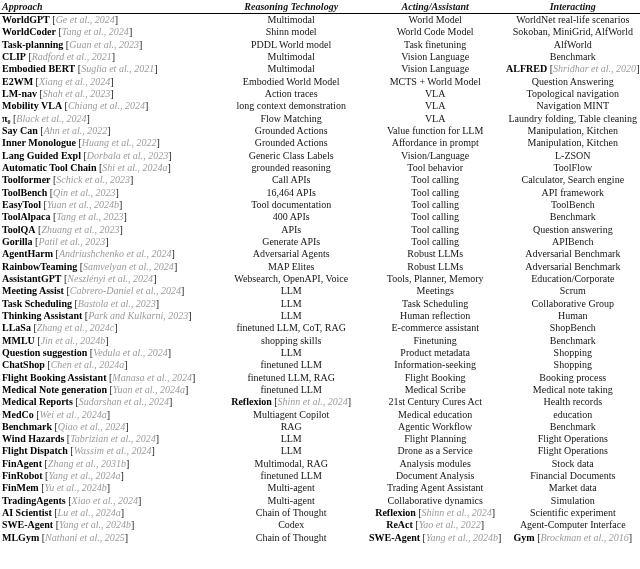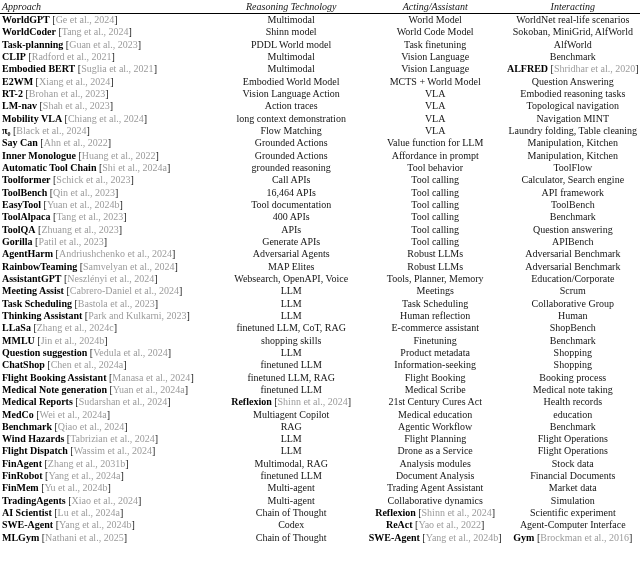--- a/index.html
+++ b/index.html
@@ -28,24 +28,24 @@
     line-height:12.33px;
     white-space:nowrap;
     text-align:center;
     font-weight:normal;
     overflow:visible;
   }
   th:first-child,td:first-child{text-align:left;padding-left:2px;}
   thead th{
     font-style:italic;
     border-bottom:1.2px solid var(--rule-color);
-    height:13px;line-height:12px;
+    height:13px;line-height:12px;font-weight:bold;
   }
   .nm{font-weight:bold;color:#000;margin-top:8px;}
-  .cite{color:var(--cite-color);}
+  .cite{color:var(--cite-color);font-style:italic;}
 </style>
 </head>
 <body>
 
 <table>
   <colgroup>
     <col class="c1">
       <col class="c2">
       <col class="c3">
       <col class="c4">
@@ -89,26 +89,20 @@
         <td><span>Vision Language</span></td>
         <td><span class="nm">ALFRED</span> [<span class="cite">Shridhar et al., 2020</span>]</td>
       </tr>
       <tr>
         <td><span class="nm">E2WM</span> [<span class="cite">Xiang et al., 2024</span>]</td>
         <td><span>Embodied World Model</span></td>
         <td><span>MCTS + World Model</span></td>
         <td><span>Question Answering</span></td>
       </tr>
       <tr>
-        <td><span class="nm">RT-2</span> [<span class="cite">Brohan et al., 2023</span>]</td>
-        <td><span>Vision Language Action</span></td>
-        <td><span>VLA</span></td>
-        <td><span>Embodied reasoning tasks</span></td>
-      </tr>
-      <tr>
         <td><span class="nm">LM-nav</span> [<span class="cite">Shah et al., 2023</span>]</td>
         <td><span>Action traces</span></td>
         <td><span>VLA</span></td>
         <td><span>Topological navigation</span></td>
       </tr>
       <tr>
         <td><span class="nm">Mobility VLA</span> [<span class="cite">Chiang et al., 2024</span>]</td>
         <td><span>long context demonstration</span></td>
         <td><span>VLA</span></td>
         <td><span>Navigation MINT</span></td>
@@ -125,20 +119,26 @@
         <td><span>Value function for LLM</span></td>
         <td><span>Manipulation, Kitchen</span></td>
       </tr>
       <tr>
         <td><span class="nm">Inner Monologue</span> [<span class="cite">Huang et al., 2022</span>]</td>
         <td><span>Grounded Actions</span></td>
         <td><span>Affordance in prompt</span></td>
         <td><span>Manipulation, Kitchen</span></td>
       </tr>
       <tr>
+        <td><span class="nm">Lang Guided Expl</span> [<span class="cite">Dorbala et al., 2023</span>]</td>
+        <td><span>Generic Class Labels</span></td>
+        <td><span>Vision/Language</span></td>
+        <td><span>L-ZSON</span></td>
+      </tr>
+      <tr>
         <td><span class="nm">Automatic Tool Chain</span> [<span class="cite">Shi et al., 2024a</span>]</td>
         <td><span>grounded reasoning</span></td>
         <td><span>Tool behavior</span></td>
         <td><span>ToolFlow</span></td>
       </tr>
       <tr>
         <td><span class="nm">Toolformer</span> [<span class="cite">Schick et al., 2023</span>]</td>
         <td><span>Call APIs</span></td>
         <td><span>Tool calling</span></td>
         <td><span>Calculator, Search engine</span></td>

